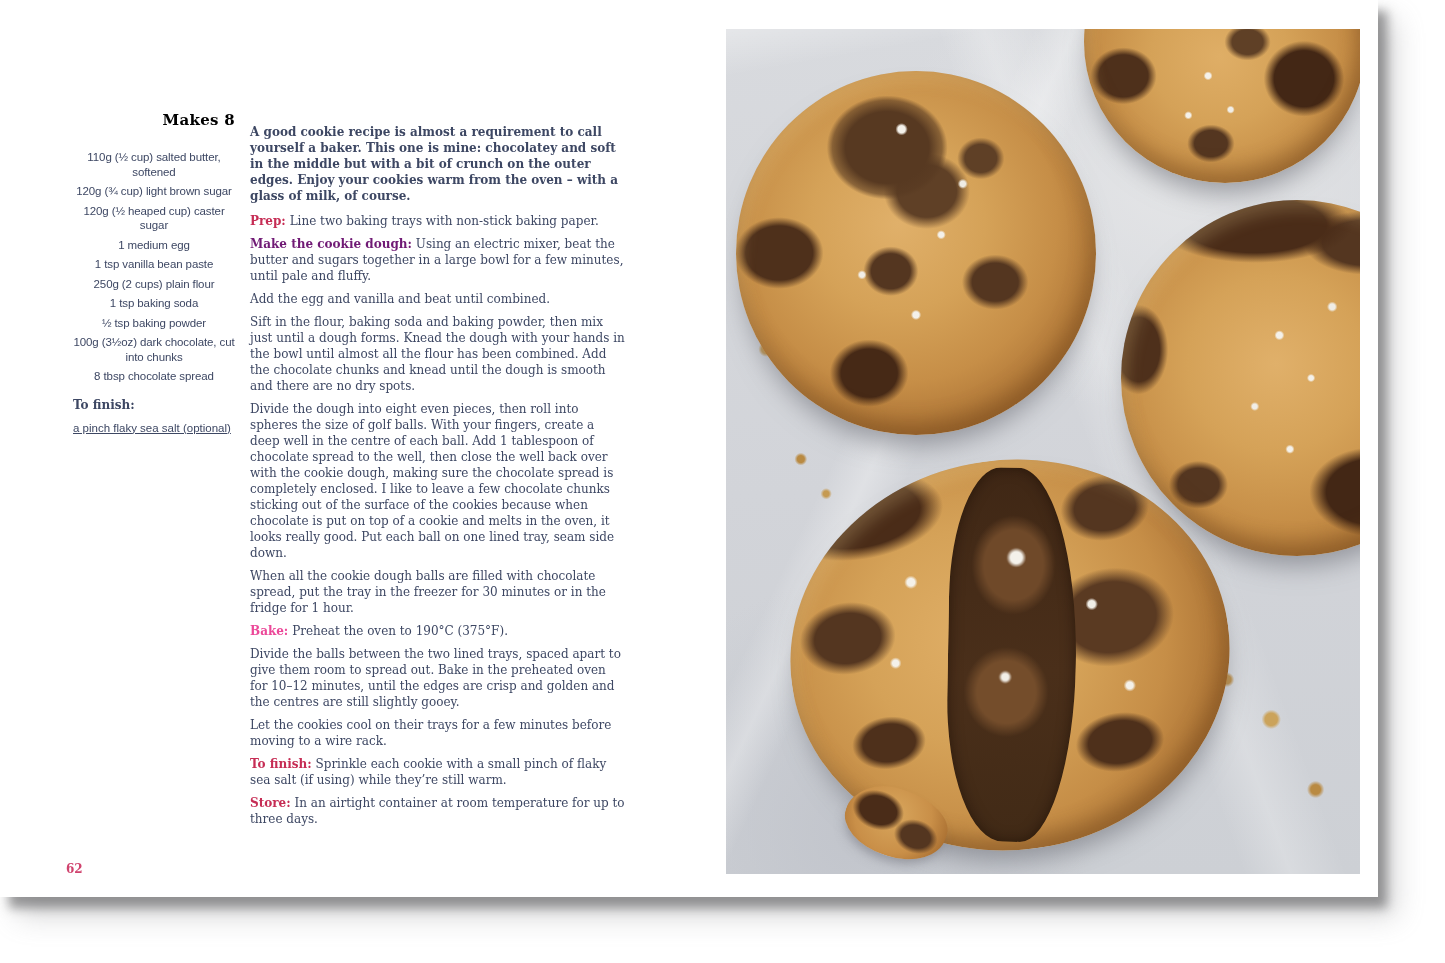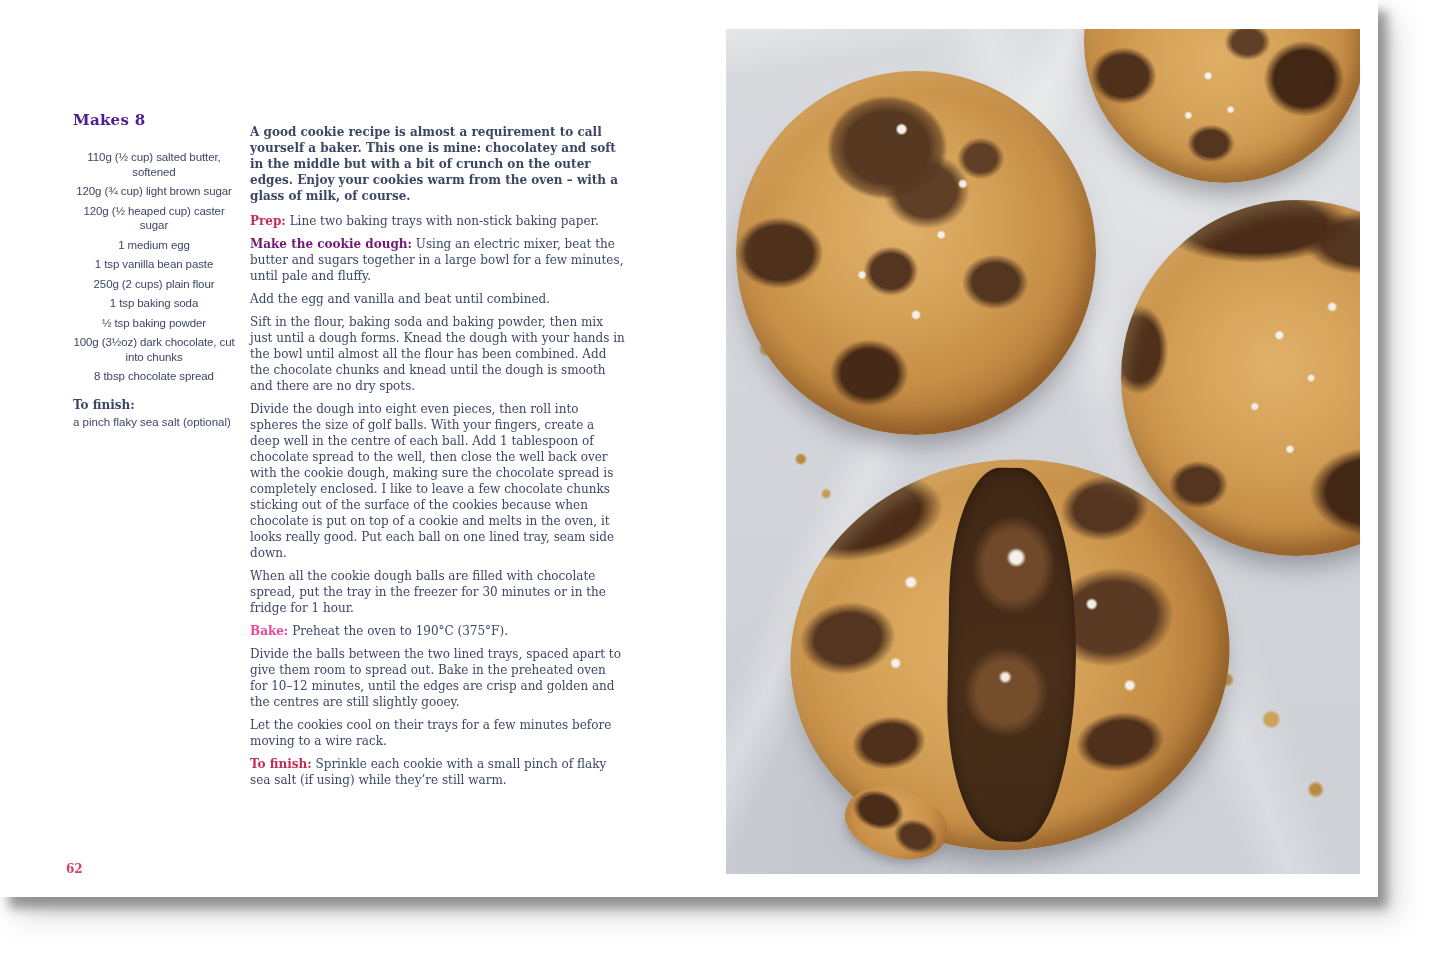--- a/index.html
+++ b/index.html
@@ -13,22 +13,22 @@
   .title{margin:0;font-family:"DejaVu Serif",serif;font-weight:bold;font-size:22px;
          line-height:22px;letter-spacing:-.5px;}
   .title span{display:block;}
   .yield{margin-top:27px;font-family:"DejaVu Serif",serif;font-weight:bold;font-size:15px;
          letter-spacing:.3px;}
   .ingredients{list-style:none;margin:21px 0 0 0;padding:0;
                font-family:"Liberation Sans","DejaVu Sans",sans-serif;
                font-size:11.5px;line-height:14.5px;letter-spacing:-.1px;text-align:center;}
   .ingredients li{margin:0 0 5px 0;}
   .finish-head{margin-top:14px;font-family:"DejaVu Serif",serif;font-weight:bold;font-size:12px;}
-  .finish-item{margin-top:3px;font-family:"Liberation Sans","DejaVu Sans",sans-serif;
-               font-size:11.5px;line-height:14.5px;}
+  .finish-item{margin-top:9px;font-family:"Liberation Sans","DejaVu Sans",sans-serif;
+               font-size:11.5px;line-height:14.5px;text-decoration:underline;}
   .page-number{position:absolute;left:66px;top:862px;font-family:"DejaVu Serif",serif;
                font-weight:bold;font-size:12px;}
 
   
   .body-col{position:absolute;left:250px;top:124px;width:376px;
             font-family:"DejaVu Serif",serif;font-size:12px;line-height:16px;}
   .body-col p{margin:0 0 7px 0;}
   .body-col p.intro{font-weight:bold;margin-bottom:9px;}
   .step .lbl{font-weight:bold;}
 
@@ -142,21 +142,21 @@
 
   
 </style>
 </head>
 <body>
 
 <div class="canvas">
   <div class="page">
 
     <aside class="left-col">
-      <div class="yield ink-yield" style="color: #4c1d95;">Makes 8</div>
+      <div class="yield ink-yield" style="color: #000000; text-align: right;">Makes 8</div>
       <ul class="ingredients ink-body" style="color: rgb(61, 71, 99);">
         <li>110g (½ cup) salted butter, softened</li>
         <li>120g (¾ cup) light brown sugar</li>
         <li>120g (½ heaped cup) caster sugar</li>
         <li>1 medium egg</li>
         <li>1 tsp vanilla bean paste</li>
         <li>250g (2 cups) plain flour</li>
         <li>1 tsp baking soda</li>
         <li>½ tsp baking powder</li>
         <li>100g (3½oz) dark chocolate, cut into chunks</li>
@@ -171,20 +171,21 @@
       <p class="step"><span class="lbl ink-label" style="color: rgb(198, 45, 85);">Prep:</span> <span>Line two baking trays with non-stick baking paper.</span></p>
       <p class="step"><span class="lbl ink-label" style="color: #701a75;">Make the cookie dough:</span> <span>Using an electric mixer, beat the butter and sugars together in a large bowl for a few minutes, until pale and fluffy.</span></p>
       <p class="step"><span class="lbl ink-label" style="color: rgb(198, 45, 85);"></span> <span>Add the egg and vanilla and beat until combined.</span></p>
       <p class="step"><span class="lbl ink-label" style="color: rgb(198, 45, 85);"></span> <span>Sift in the flour, baking soda and baking powder, then mix just until a dough forms. Knead the dough with your hands in the bowl until almost all the flour has been combined. Add the chocolate chunks and knead until the dough is smooth and there are no dry spots.</span></p>
       <p class="step"><span class="lbl ink-label" style="color: rgb(198, 45, 85);"></span> <span>Divide the dough into eight even pieces, then roll into spheres the size of golf balls. With your fingers, create a deep well in the centre of each ball. Add 1 tablespoon of chocolate spread to the well, then close the well back over with the cookie dough, making sure the chocolate spread is completely enclosed. I like to leave a few chocolate chunks sticking out of the surface of the cookies because when chocolate is put on top of a cookie and melts in the oven, it looks really good. Put each ball on one lined tray, seam side down.</span></p>
       <p class="step"><span class="lbl ink-label" style="color: rgb(198, 45, 85);"></span> <span>When all the cookie dough balls are filled with chocolate spread, put the tray in the freezer for 30 minutes or in the fridge for 1 hour.</span></p>
       <p class="step"><span class="lbl ink-label" style="color: #ec4899;">Bake:</span> <span>Preheat the oven to 190°C (375°F).</span></p>
       <p class="step"><span class="lbl ink-label" style="color: rgb(198, 45, 85);"></span> <span>Divide the balls between the two lined trays, spaced apart to give them room to spread out. Bake in the preheated oven for 10–12 minutes, until the edges are crisp and golden and the centres are still slightly gooey.</span></p>
       <p class="step"><span class="lbl ink-label" style="color: rgb(198, 45, 85);"></span> <span>Let the cookies cool on their trays for a few minutes before moving to a wire rack.</span></p>
       <p class="step"><span class="lbl ink-label" style="color: rgb(198, 45, 85);">To finish:</span> <span>Sprinkle each cookie with a small pinch of flaky sea salt (if using) while they’re still warm.</span></p>
+      <p class="step"><span class="lbl ink-label" style="color: rgb(198, 45, 85);">Store:</span> <span>In an airtight container at room temperature for up to three days.</span></p>
     </main>
 
     <figure class="photo">
       <div class="parchment"></div>
       <div class="cookie cA"></div>
       <div class="cookie cB"></div>
       <div class="cookie cC"></div>
       <div class="cookie cD"></div>
       <div class="fragment"></div>
     </figure>

